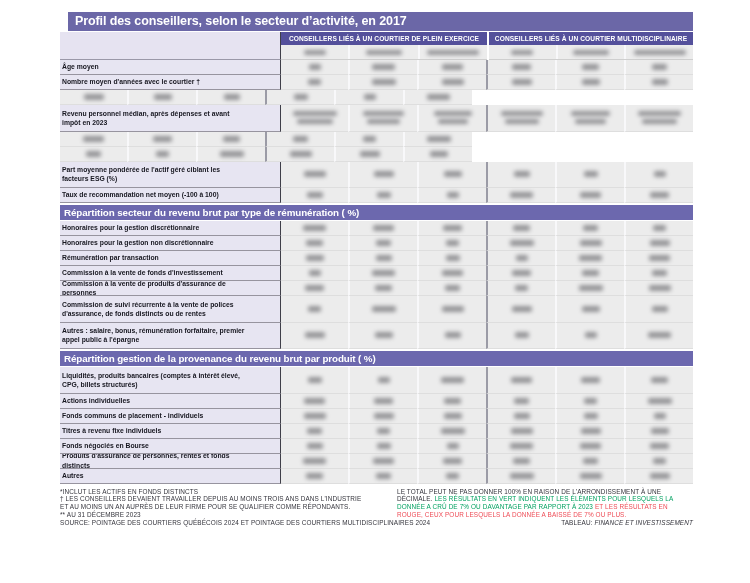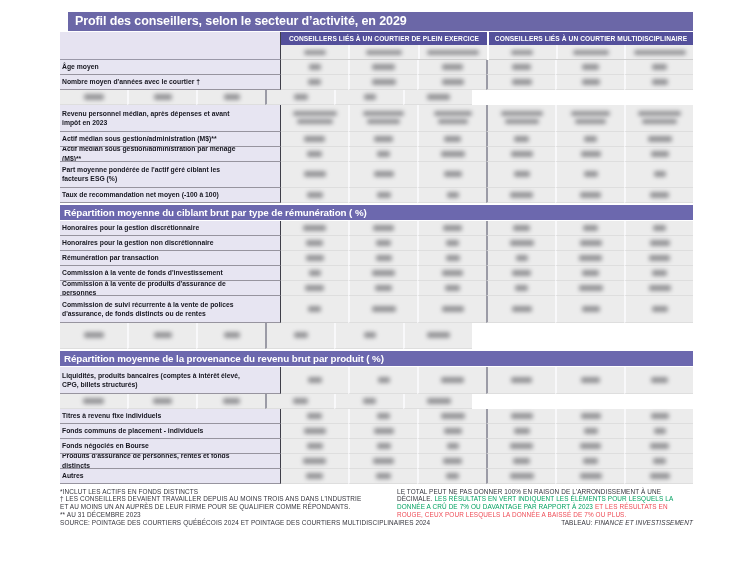--- a/index.html
+++ b/index.html
@@ -63,21 +63,21 @@
   .srcline{display:flex;justify-content:space-between;margin-top:1px;}
   .source{white-space:nowrap;}
   .tableau{white-space:nowrap;}
   .brand{font-style:italic;}
 </style>
 </head>
 <body>
 
 <div class="page">
 
-  <div class="titlebar">Profil des conseillers, selon le secteur d’activité, en 2029</div>
+  <div class="titlebar">Profil des conseillers, selon le secteur d’activité, en 2017</div>
 
   <div class="hdr">
     <div class="hdr-label"></div>
     <div class="hdr-data">
       <div class="grp1">
         <div class="grp-band">CONSEILLERS LIÉS À UN COURTIER DE PLEIN EXERCICE</div>
         <div class="grp-sub">
             <div class="sub-cell">
               <span class="blob" style="width: 22px; height: 5px;"></span>
             </div>
@@ -204,48 +204,42 @@
             <span class="blob2" style="width: 39px;"></span>
             <span class="blob2" style="width: 31px;"></span>
           </div>
           <div class="cell c5">
             <span class="blob2" style="width: 43px;"></span>
             <span class="blob2" style="width: 35px;"></span>
           </div>
         </div>
       </div>
       <div class="row">
-        <div class="rlabel">
-          <span class="rlabel-in">Actif médian sous gestion/administration (M$)**</span>
-        </div>
-        <div class="rdata">
-          <div class="cell c0">
-            <span class="blob" style="width: 21px;"></span>
-          </div>
-          <div class="cell c1">
-            <span class="blob" style="width: 19px;"></span>
-          </div>
-          <div class="cell c2">
-            <span class="blob" style="width: 17px;"></span>
-          </div>
-          <div class="cell c3">
-            <span class="blob" style="width: 15px;"></span>
-          </div>
-          <div class="cell c4">
-            <span class="blob" style="width: 13px;"></span>
-          </div>
-          <div class="cell c5">
-            <span class="blob" style="width: 24px;"></span>
-          </div>
-        </div>
-      </div>
-      <div class="row">
-        <div class="rlabel">
-          <span class="rlabel-in">Actif médian sous gestion/administration par ménage (M$)**</span>
-        </div>
+        <div class="rdata">
+          <div class="cell c0">
+            <span class="blob" style="width: 21px;"></span>
+          </div>
+          <div class="cell c1">
+            <span class="blob" style="width: 19px;"></span>
+          </div>
+          <div class="cell c2">
+            <span class="blob" style="width: 17px;"></span>
+          </div>
+          <div class="cell c3">
+            <span class="blob" style="width: 15px;"></span>
+          </div>
+          <div class="cell c4">
+            <span class="blob" style="width: 13px;"></span>
+          </div>
+          <div class="cell c5">
+            <span class="blob" style="width: 24px;"></span>
+          </div>
+        </div>
+      </div>
+      <div class="row">
         <div class="rdata">
           <div class="cell c0">
             <span class="blob" style="width: 15px;"></span>
           </div>
           <div class="cell c1">
             <span class="blob" style="width: 13px;"></span>
           </div>
           <div class="cell c2">
             <span class="blob" style="width: 24px;"></span>
           </div>
@@ -303,21 +297,21 @@
             <span class="blob" style="width: 23px;"></span>
           </div>
           <div class="cell c4">
             <span class="blob" style="width: 21px;"></span>
           </div>
           <div class="cell c5">
             <span class="blob" style="width: 19px;"></span>
           </div>
         </div>
       </div>
-      <div class="secband">Répartition moyenne du ciblant brut par type de rémunération ( %)</div>
+      <div class="secband">Répartition secteur du revenu brut par type de rémunération ( %)</div>
       <div class="row">
         <div class="rlabel">
           <span class="rlabel-in">Honoraires pour la gestion discrétionnaire</span>
         </div>
         <div class="rdata">
           <div class="cell c0">
             <span class="blob" style="width: 23px;"></span>
           </div>
           <div class="cell c1">
             <span class="blob" style="width: 21px;"></span>
@@ -455,42 +449,45 @@
           </div>
           <div class="cell c4">
             <span class="blob" style="width: 18px;"></span>
           </div>
           <div class="cell c5">
             <span class="blob" style="width: 16px;"></span>
           </div>
         </div>
       </div>
       <div class="row tall">
-        <div class="rdata">
-          <div class="cell c0">
-            <span class="blob" style="width: 20px;"></span>
-          </div>
-          <div class="cell c1">
-            <span class="blob" style="width: 18px;"></span>
-          </div>
-          <div class="cell c2">
-            <span class="blob" style="width: 16px;"></span>
-          </div>
-          <div class="cell c3">
-            <span class="blob" style="width: 14px;"></span>
-          </div>
-          <div class="cell c4">
-            <span class="blob" style="width: 12px;"></span>
-          </div>
-          <div class="cell c5">
-            <span class="blob" style="width: 23px;"></span>
-          </div>
-        </div>
-      </div>
-      <div class="secband">Répartition moyenne de la provenance du revenu brut par produit ( %)</div>
+        <div class="rlabel">
+          <span class="rlabel-in">Autres : salaire, bonus, rémunération forfaitaire, premier appel public à l'épargne</span>
+        </div>
+        <div class="rdata">
+          <div class="cell c0">
+            <span class="blob" style="width: 20px;"></span>
+          </div>
+          <div class="cell c1">
+            <span class="blob" style="width: 18px;"></span>
+          </div>
+          <div class="cell c2">
+            <span class="blob" style="width: 16px;"></span>
+          </div>
+          <div class="cell c3">
+            <span class="blob" style="width: 14px;"></span>
+          </div>
+          <div class="cell c4">
+            <span class="blob" style="width: 12px;"></span>
+          </div>
+          <div class="cell c5">
+            <span class="blob" style="width: 23px;"></span>
+          </div>
+        </div>
+      </div>
+      <div class="secband">Répartition gestion de la provenance du revenu brut par produit ( %)</div>
       <div class="row tall">
         <div class="rlabel">
           <span class="rlabel-in">Liquidités, produits bancaires (comptes à intérêt élevé, CPG, billets structurés)</span>
         </div>
         <div class="rdata">
           <div class="cell c0">
             <span class="blob" style="width: 14px;"></span>
           </div>
           <div class="cell c1">
             <span class="blob" style="width: 12px;"></span>
@@ -503,38 +500,66 @@
           </div>
           <div class="cell c4">
             <span class="blob" style="width: 19px;"></span>
           </div>
           <div class="cell c5">
             <span class="blob" style="width: 17px;"></span>
           </div>
         </div>
       </div>
       <div class="row">
-        <div class="rdata">
-          <div class="cell c0">
-            <span class="blob" style="width: 21px;"></span>
-          </div>
-          <div class="cell c1">
-            <span class="blob" style="width: 19px;"></span>
-          </div>
-          <div class="cell c2">
-            <span class="blob" style="width: 17px;"></span>
-          </div>
-          <div class="cell c3">
-            <span class="blob" style="width: 15px;"></span>
-          </div>
-          <div class="cell c4">
-            <span class="blob" style="width: 13px;"></span>
-          </div>
-          <div class="cell c5">
-            <span class="blob" style="width: 24px;"></span>
+        <div class="rlabel">
+          <span class="rlabel-in">Actions individuelles</span>
+        </div>
+        <div class="rdata">
+          <div class="cell c0">
+            <span class="blob" style="width: 21px;"></span>
+          </div>
+          <div class="cell c1">
+            <span class="blob" style="width: 19px;"></span>
+          </div>
+          <div class="cell c2">
+            <span class="blob" style="width: 17px;"></span>
+          </div>
+          <div class="cell c3">
+            <span class="blob" style="width: 15px;"></span>
+          </div>
+          <div class="cell c4">
+            <span class="blob" style="width: 13px;"></span>
+          </div>
+          <div class="cell c5">
+            <span class="blob" style="width: 24px;"></span>
+          </div>
+        </div>
+      </div>
+      <div class="row">
+        <div class="rlabel">
+          <span class="rlabel-in">Fonds communs de placement - individuels</span>
+        </div>
+        <div class="rdata">
+          <div class="cell c0">
+            <span class="blob" style="width: 22px;"></span>
+          </div>
+          <div class="cell c1">
+            <span class="blob" style="width: 20px;"></span>
+          </div>
+          <div class="cell c2">
+            <span class="blob" style="width: 18px;"></span>
+          </div>
+          <div class="cell c3">
+            <span class="blob" style="width: 16px;"></span>
+          </div>
+          <div class="cell c4">
+            <span class="blob" style="width: 14px;"></span>
+          </div>
+          <div class="cell c5">
+            <span class="blob" style="width: 12px;"></span>
           </div>
         </div>
       </div>
       <div class="row">
         <div class="rlabel">
           <span class="rlabel-in">Titres à revenu fixe individuels</span>
         </div>
         <div class="rdata">
           <div class="cell c0">
             <span class="blob" style="width: 15px;"></span>
@@ -546,45 +571,20 @@
             <span class="blob" style="width: 24px;"></span>
           </div>
           <div class="cell c3">
             <span class="blob" style="width: 22px;"></span>
           </div>
           <div class="cell c4">
             <span class="blob" style="width: 20px;"></span>
           </div>
           <div class="cell c5">
             <span class="blob" style="width: 18px;"></span>
-          </div>
-        </div>
-      </div>
-      <div class="row">
-        <div class="rlabel">
-          <span class="rlabel-in">Fonds communs de placement - individuels</span>
-        </div>
-        <div class="rdata">
-          <div class="cell c0">
-            <span class="blob" style="width: 22px;"></span>
-          </div>
-          <div class="cell c1">
-            <span class="blob" style="width: 20px;"></span>
-          </div>
-          <div class="cell c2">
-            <span class="blob" style="width: 18px;"></span>
-          </div>
-          <div class="cell c3">
-            <span class="blob" style="width: 16px;"></span>
-          </div>
-          <div class="cell c4">
-            <span class="blob" style="width: 14px;"></span>
-          </div>
-          <div class="cell c5">
-            <span class="blob" style="width: 12px;"></span>
           </div>
         </div>
       </div>
       <div class="row">
         <div class="rlabel">
           <span class="rlabel-in">Fonds négociés en Bourse</span>
         </div>
         <div class="rdata">
           <div class="cell c0">
             <span class="blob" style="width: 16px;"></span>

